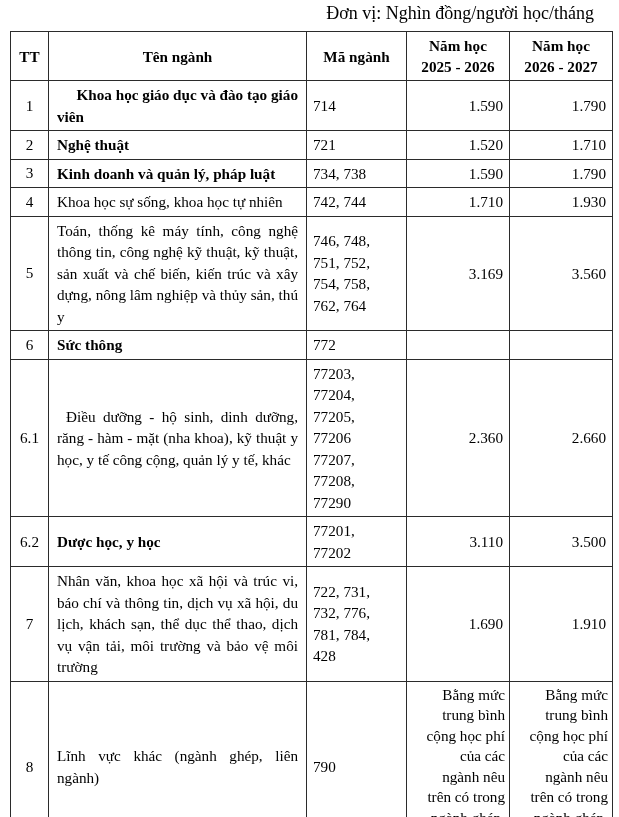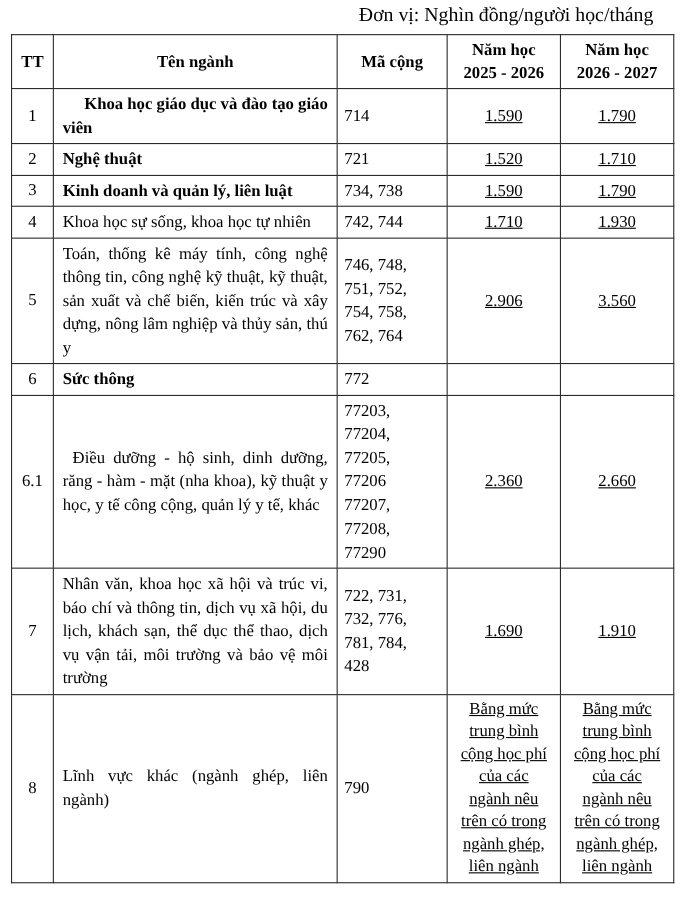--- a/index.html
+++ b/index.html
@@ -94,24 +94,23 @@
   td.name.indent {
     text-indent: 9px;
     font-family: Liberation Serif, serif;
   }
   td.code {
     text-align: left;
     line-height: 21.5px;
     white-space: pre-line;
   }
   td.fee {
-    text-align: center;
+    text-align: right;
     line-height: 21.5px;
     white-space: pre-line;
-    text-decoration: underline;
   }
   td.fee.wrapped {
     line-height: 20.5px;
     padding-left: 4px;
     padding-right: 4px;
     vertical-align: middle;
   }
 </style>
 </head>
 <body>
@@ -126,21 +125,21 @@
       <col class="c-name">
       <col class="c-code">
       <col class="c-y1">
       <col class="c-y2">
     </colgroup>
 
     <thead>
       <tr>
         <th>TT</th>
         <th>Tên ngành</th>
-        <th>Mã cộng</th>
+        <th>Mã ngành</th>
         <th>
           <span class="yr-l1">Năm học</span>
           <span class="yr-l2">2025 - 2026</span>
         </th>
         <th>
           <span class="yr-l1">Năm học</span>
           <span class="yr-l2">2026 - 2027</span>
         </th>
       </tr>
     </thead>
@@ -158,42 +157,42 @@
       <tr>
         <td class="tt">2</td>
         <td class="name plain">Nghệ thuật</td>
         <td class="code">721</td>
         <td class="fee">1.520</td>
         <td class="fee">1.710</td>
       </tr>
 
       <tr>
         <td class="tt">3</td>
-        <td class="name plain">Kinh doanh và quản lý, liên luật</td>
+        <td class="name plain">Kinh doanh và quản lý, pháp luật</td>
         <td class="code">734, 738</td>
         <td class="fee">1.590</td>
         <td class="fee">1.790</td>
       </tr>
 
       <tr>
         <td class="tt">4</td>
         <td class="name">Khoa học sự sống, khoa học tự nhiên</td>
         <td class="code">742, 744</td>
         <td class="fee">1.710</td>
         <td class="fee">1.930</td>
       </tr>
 
       <tr>
         <td class="tt">5</td>
         <td class="name">Toán, thống kê máy tính, công nghệ thông tin, công nghệ kỹ thuật, kỹ thuật, sản xuất và chế biến, kiến trúc và xây dựng, nông lâm nghiệp và thủy sản, thú y</td>
         <td class="code">746, 748,
 751, 752,
 754, 758,
 762, 764</td>
-        <td class="fee">2.906</td>
+        <td class="fee">3.169</td>
         <td class="fee">3.560</td>
       </tr>
 
       <tr>
         <td class="tt">6</td>
         <td class="name plain">Sức thông</td>
         <td class="code">772</td>
         <td class="fee"></td>
         <td class="fee"></td>
       </tr>
@@ -205,20 +204,28 @@
 77204,
 77205,
 77206
 77207,
 77208,
 77290</td>
         <td class="fee">2.360</td>
         <td class="fee">2.660</td>
       </tr>
 
+      <tr>
+        <td class="tt">6.2</td>
+        <td class="name plain">Dược học, y học</td>
+        <td class="code">77201,
+77202</td>
+        <td class="fee">3.110</td>
+        <td class="fee">3.500</td>
+      </tr>
 
       <tr>
         <td class="tt">7</td>
         <td class="name">Nhân văn, khoa học xã hội và trúc vi, báo chí và thông tin, dịch vụ xã hội, du lịch, khách sạn, thể dục thể thao, dịch vụ vận tải, môi trường và bảo vệ môi trường</td>
         <td class="code">722, 731,
 732, 776,
 781, 784,
 428</td>
         <td class="fee">1.690</td>
         <td class="fee">1.910</td>

